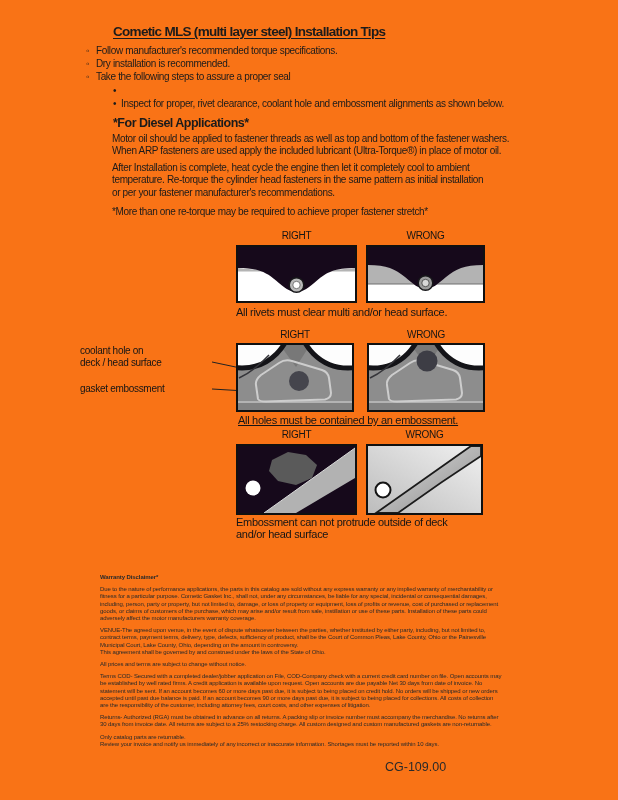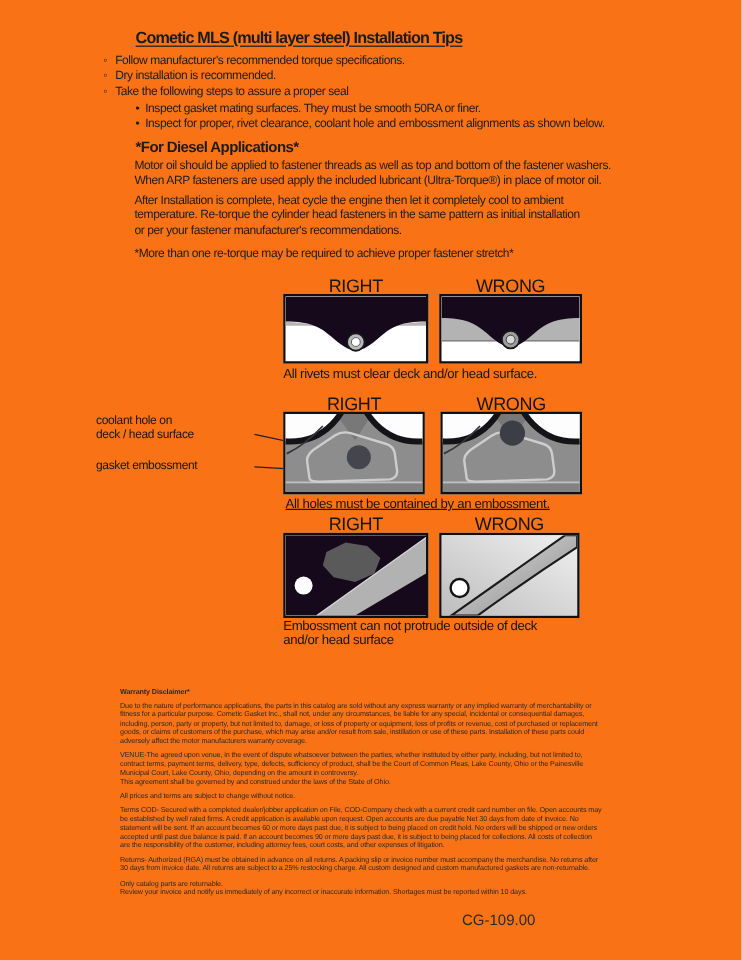--- a/index.html
+++ b/index.html
@@ -17,21 +17,21 @@
   .tip { display:flex; }
   .tip .marker { flex:none; width:10px; }
   .tip.l2 { padding-left:27px; }
   .tip.l2 .marker { width:8px; }
   .diesel-heading { position:absolute; left:113px; top:116px; margin:0; font-size:12.5px; font-weight:bold; letter-spacing:-0.5px; }
   .para { position:absolute; left:112px; margin:0; font-size:10px; letter-spacing:-0.35px; line-height:12.4px; white-space:pre-line; }
   .para-1 { top:133px; }
   .para-2 { top:162px; }
   .para-3 { top:206px; }
 
-  .dg-label { position:absolute; font-size:15px; letter-spacing:-0.3px; color:#151515; text-align:center; }
+  .dg-label { position:absolute; font-size:10px; letter-spacing:-0.3px; color:#151515; text-align:center; }
   .lbl-r1a { left:236px; top:230px; width:121px; }
   .lbl-r1b { left:366px; top:230px; width:119px; }
   .lbl-r2a { left:236px; top:329px; width:118px; }
   .lbl-r2b { left:367px; top:329px; width:118px; }
   .lbl-r3a { left:236px; top:429px; width:121px; }
   .lbl-r3b { left:366px; top:429px; width:117px; }
 
   .dg-box { position:absolute; border:2px solid #101010; box-sizing:border-box; background:#fff; }
   .box-r1a { left:236px; top:245px; width:121px; height:58px; }
   .box-r1b { left:366px; top:245px; width:119px; height:58px; }
@@ -72,21 +72,20 @@
     <div class="tip l1">
       <span class="marker">◦</span>
       <span>Dry installation is recommended.</span>
     </div>
     <div class="tip l1">
       <span class="marker">◦</span>
       <span>Take the following steps to assure a proper seal</span>
     </div>
     <div class="tip l2">
       <span class="marker">•</span>
-      <span>Inspect gasket mating surfaces.  They must be smooth 50RA or finer.</span>
     </div>
     <div class="tip l2">
       <span class="marker">•</span>
       <span>Inspect for proper, rivet clearance, coolant hole and embossment alignments as shown below.</span>
     </div>
   </div>
 
   <h2 class="diesel-heading">*For Diesel Applications*</h2>
   <p class="para para-1">Motor oil should be applied to fastener threads as well as top and bottom of the fastener washers.
 When ARP fasteners are used apply the included lubricant (Ultra-Torque®) in place of motor oil.</p>
@@ -111,21 +110,21 @@
   <div class="dg-box box-r1b">
     <svg viewBox="0 0 115 54">
       <rect x="0" y="0" width="115" height="54" fill="#ffffff"></rect>
       <rect x="0" y="18" width="115" height="19" fill="#b3b3b3"></rect>
       <line x1="0" y1="37" x2="115" y2="37" stroke="#6e6e6e" stroke-width="1"></line>
       <path d="M0,0 H115 V18 C96,18 88,22 78,30 C70,37 64,42 57.5,42 C51,42 45,37 37,30 C27,22 19,18 0,18 Z" fill="#16091b"></path>
       <circle cx="57.5" cy="36" r="7.3" fill="#9c9c9c" stroke="#17171a" stroke-width="1.5"></circle>
       <circle cx="57.5" cy="36" r="3.7" fill="#d8d8d8" stroke="#3a3a3a" stroke-width="0.8"></circle>
     </svg>
   </div>
-  <div class="dg-caption cap-r1">All rivets must clear deck and/or head surface.</div>
+  <div class="dg-caption cap-r1">All rivets must clear multi and/or head surface.</div>
 
   <div class="dg-label lbl-r2a">RIGHT</div>
   <div class="dg-label lbl-r2b">WRONG</div>
 
   <div class="callout co-coolant">coolant hole on
 deck / head surface</div>
   <div class="callout co-emboss">gasket embossment</div>
   <svg class="callout-lines" viewBox="0 0 105 48">
     <line x1="7" y1="10" x2="92" y2="28" stroke="#222222" stroke-width="1"></line>
     <line x1="7" y1="37" x2="57" y2="40" stroke="#222222" stroke-width="1"></line>

